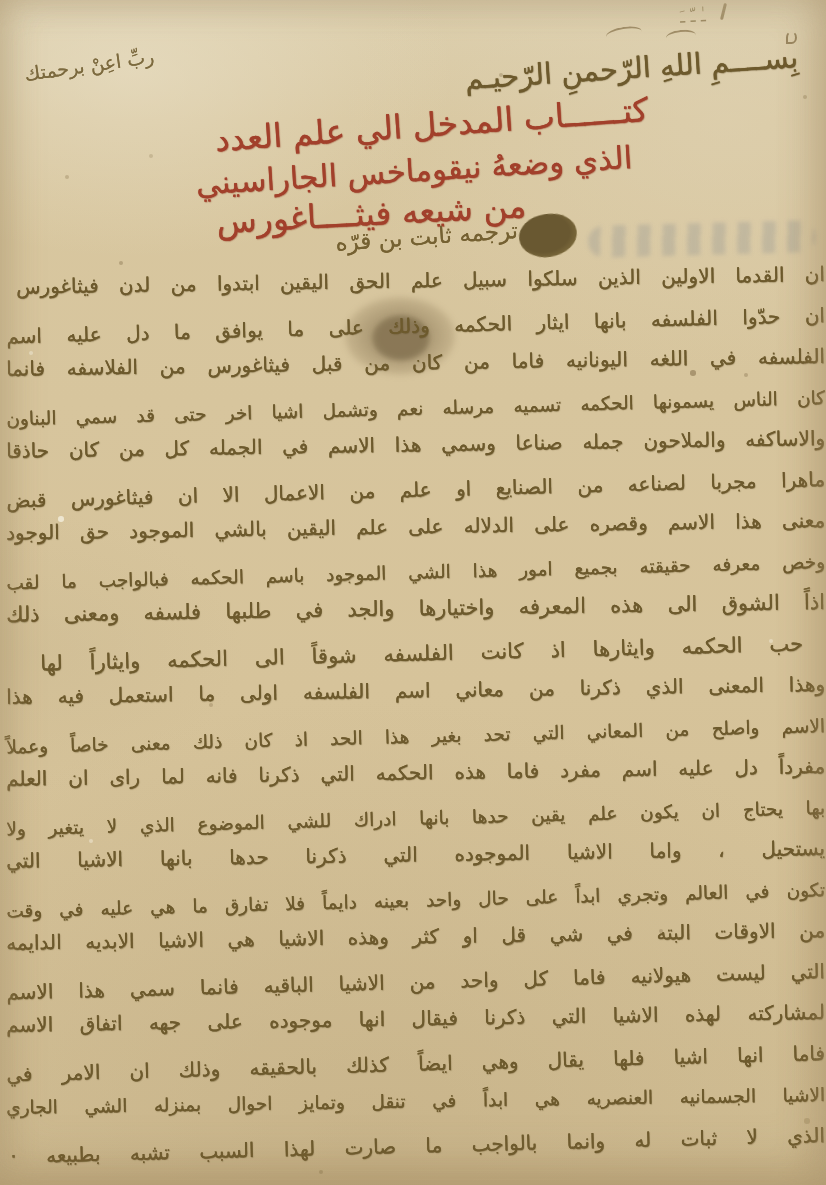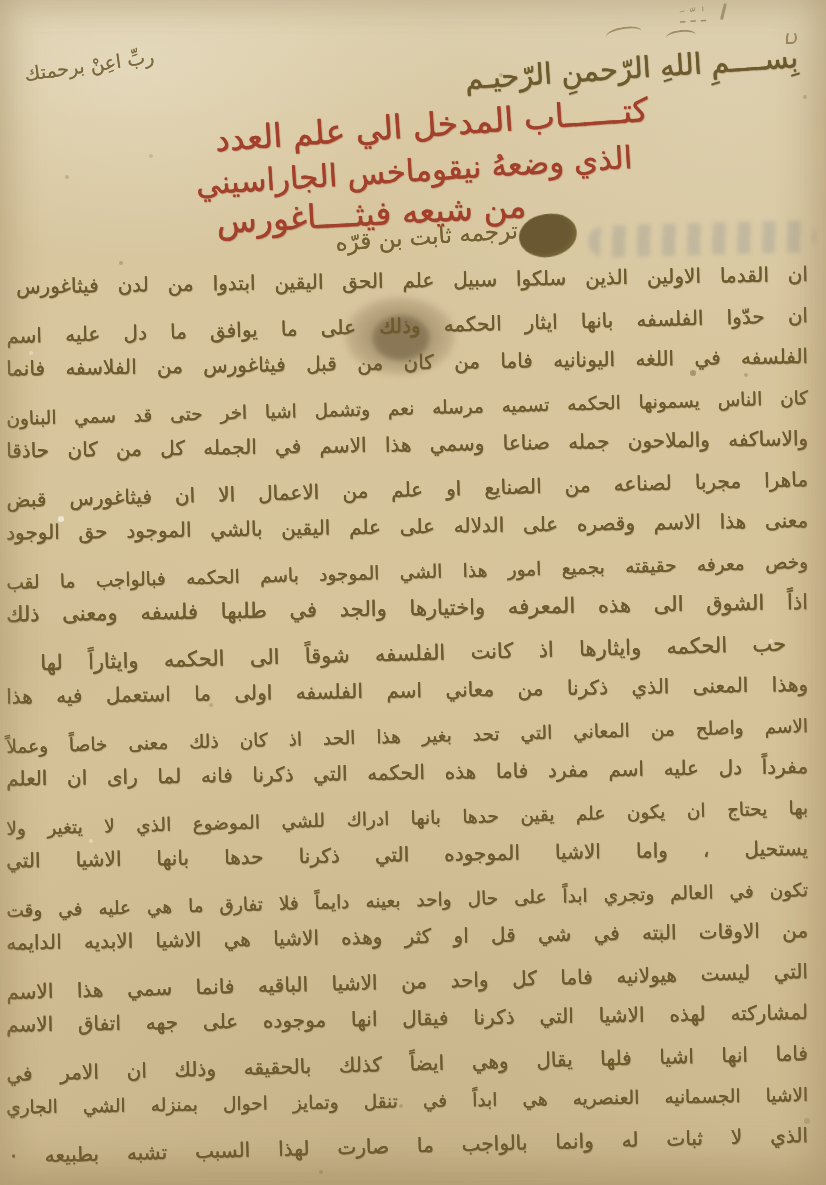--- a/index.html
+++ b/index.html
@@ -68,21 +68,21 @@
     transform:rotate(-8deg);filter:blur(.4px);}
   .stain{position:absolute;left:345px;top:297px;width:110px;height:78px;border-radius:50%;
     background:radial-gradient(ellipse at 50% 50%, rgba(118,99,66,.42) 0 40%, rgba(134,114,78,.25) 65%, transparent 100%);
     filter:blur(3px);}
   .stain2{position:absolute;left:372px;top:315px;width:58px;height:46px;border-radius:50%;
     background:radial-gradient(ellipse at 50% 50%, rgba(102,85,55,.5) 0 55%, transparent 100%);filter:blur(2px);}
   .ghost{position:absolute;left:588px;top:223px;width:228px;height:32px;border-radius:16px;
     background:repeating-linear-gradient(93deg, rgba(126,132,139,.26) 0 13px, transparent 13px 25px);
     filter:blur(2.3px);transform:rotate(-1.5deg);}
   
-  .bodyblock{position:absolute;top:254px;right:18px;left:6px;}
+  .bodyblock{position:absolute;top:254px;right:1px;left:6px;}
   .line{
     height:41px;line-height:41px;font-size:20px;color:#6d5a2d;
     text-align:justify;text-align-last:justify;text-justify:inter-word;
     transform-origin:100% 50%;
     text-shadow:0 0 .6px #6d5a2d, .5px .8px .9px rgba(92,73,34,.5);
     white-space:nowrap;
   }
   .line:nth-child(odd){transform:rotate(-0.9deg);}
   .line:nth-child(even){transform:rotate(-1.5deg);}
   .tight{font-size:18.5px;}

